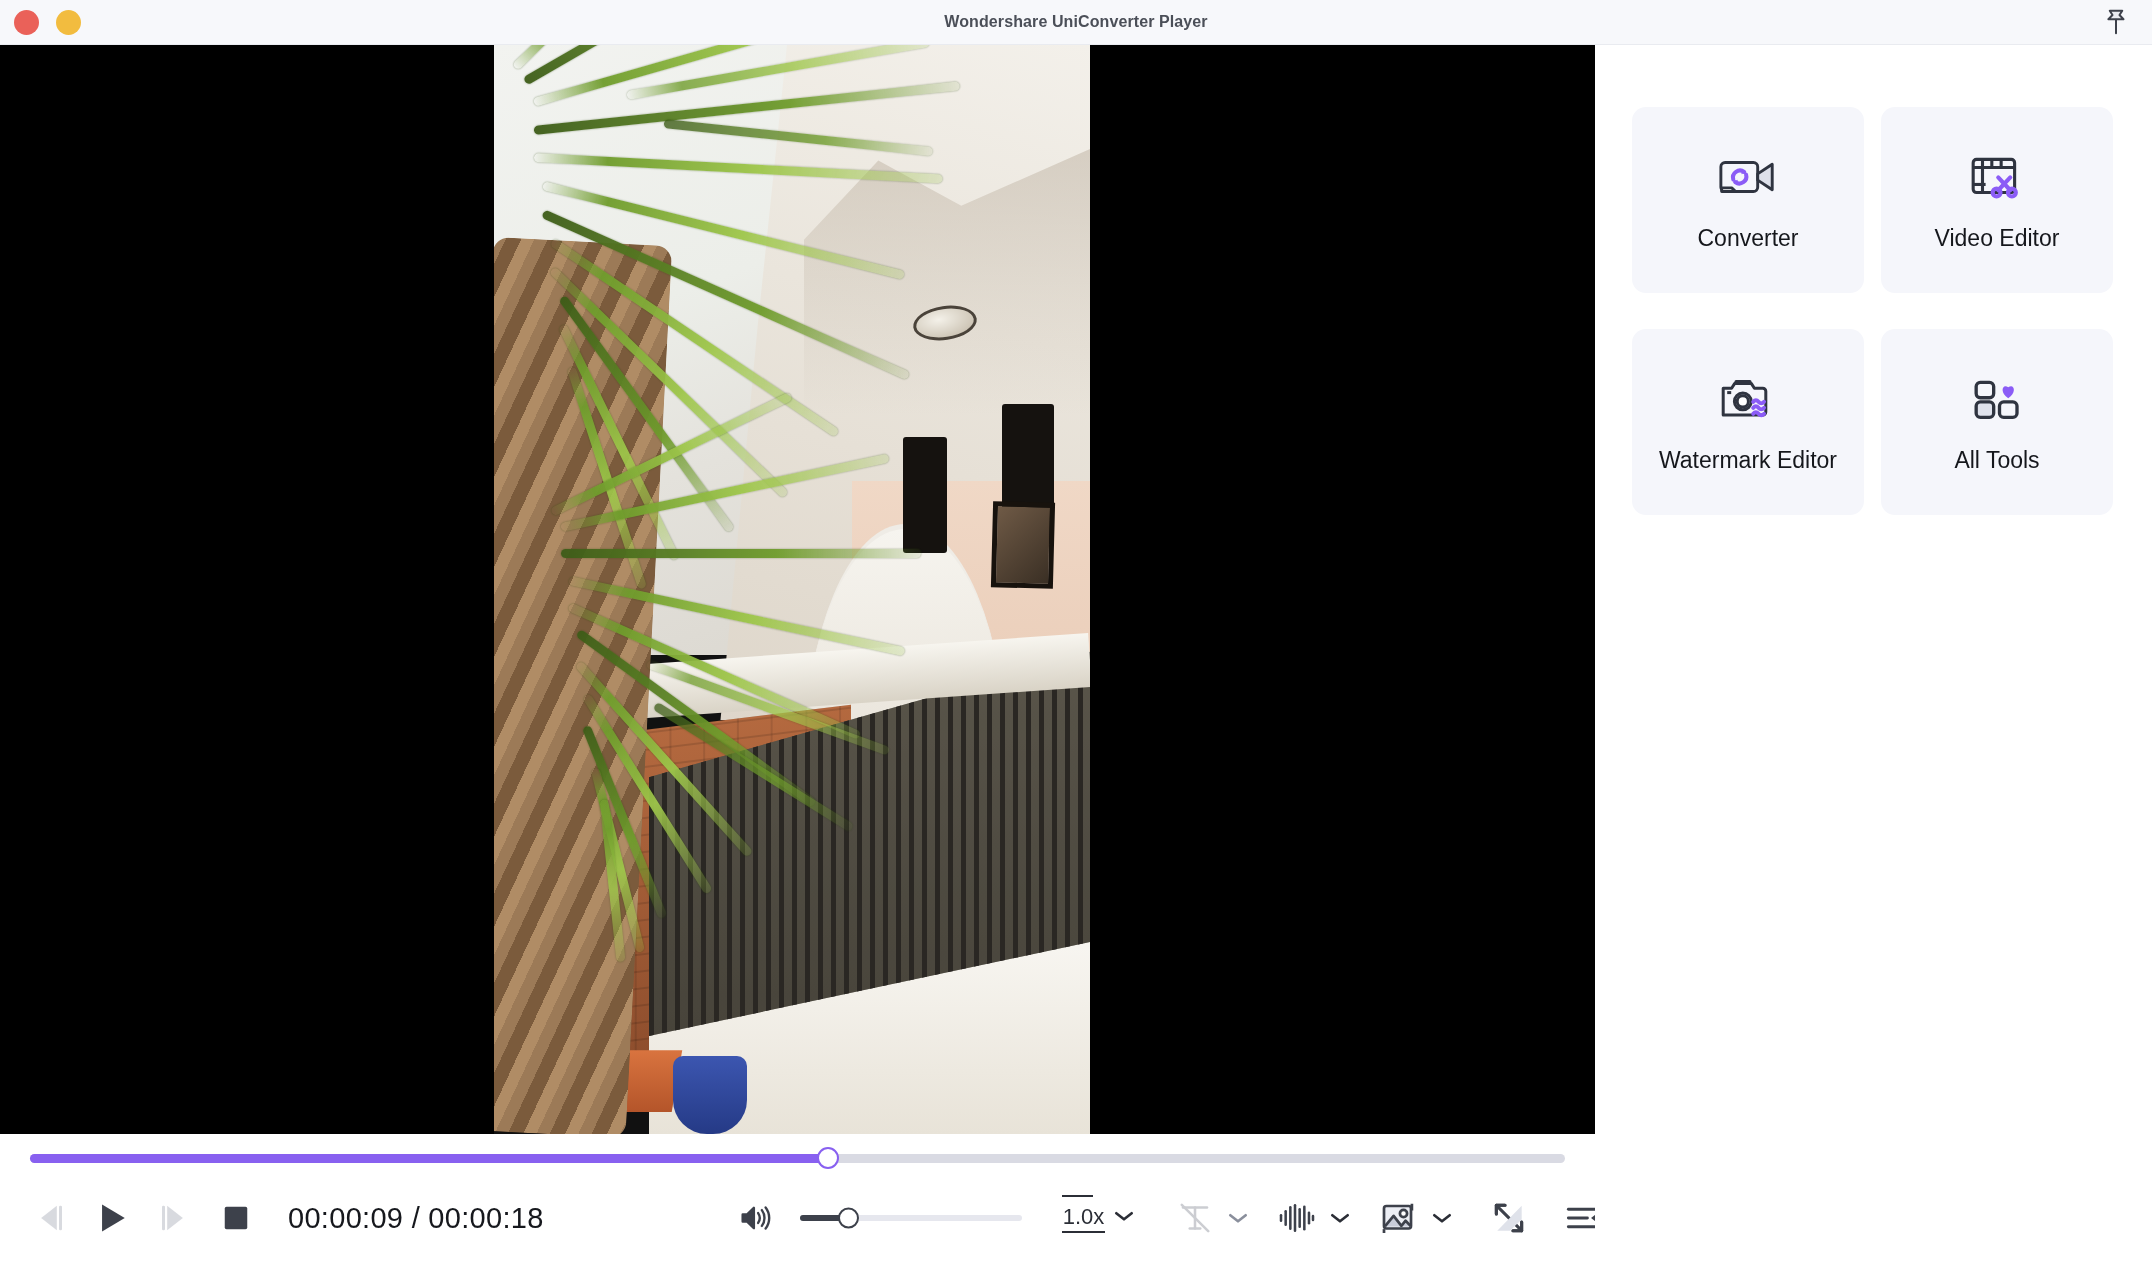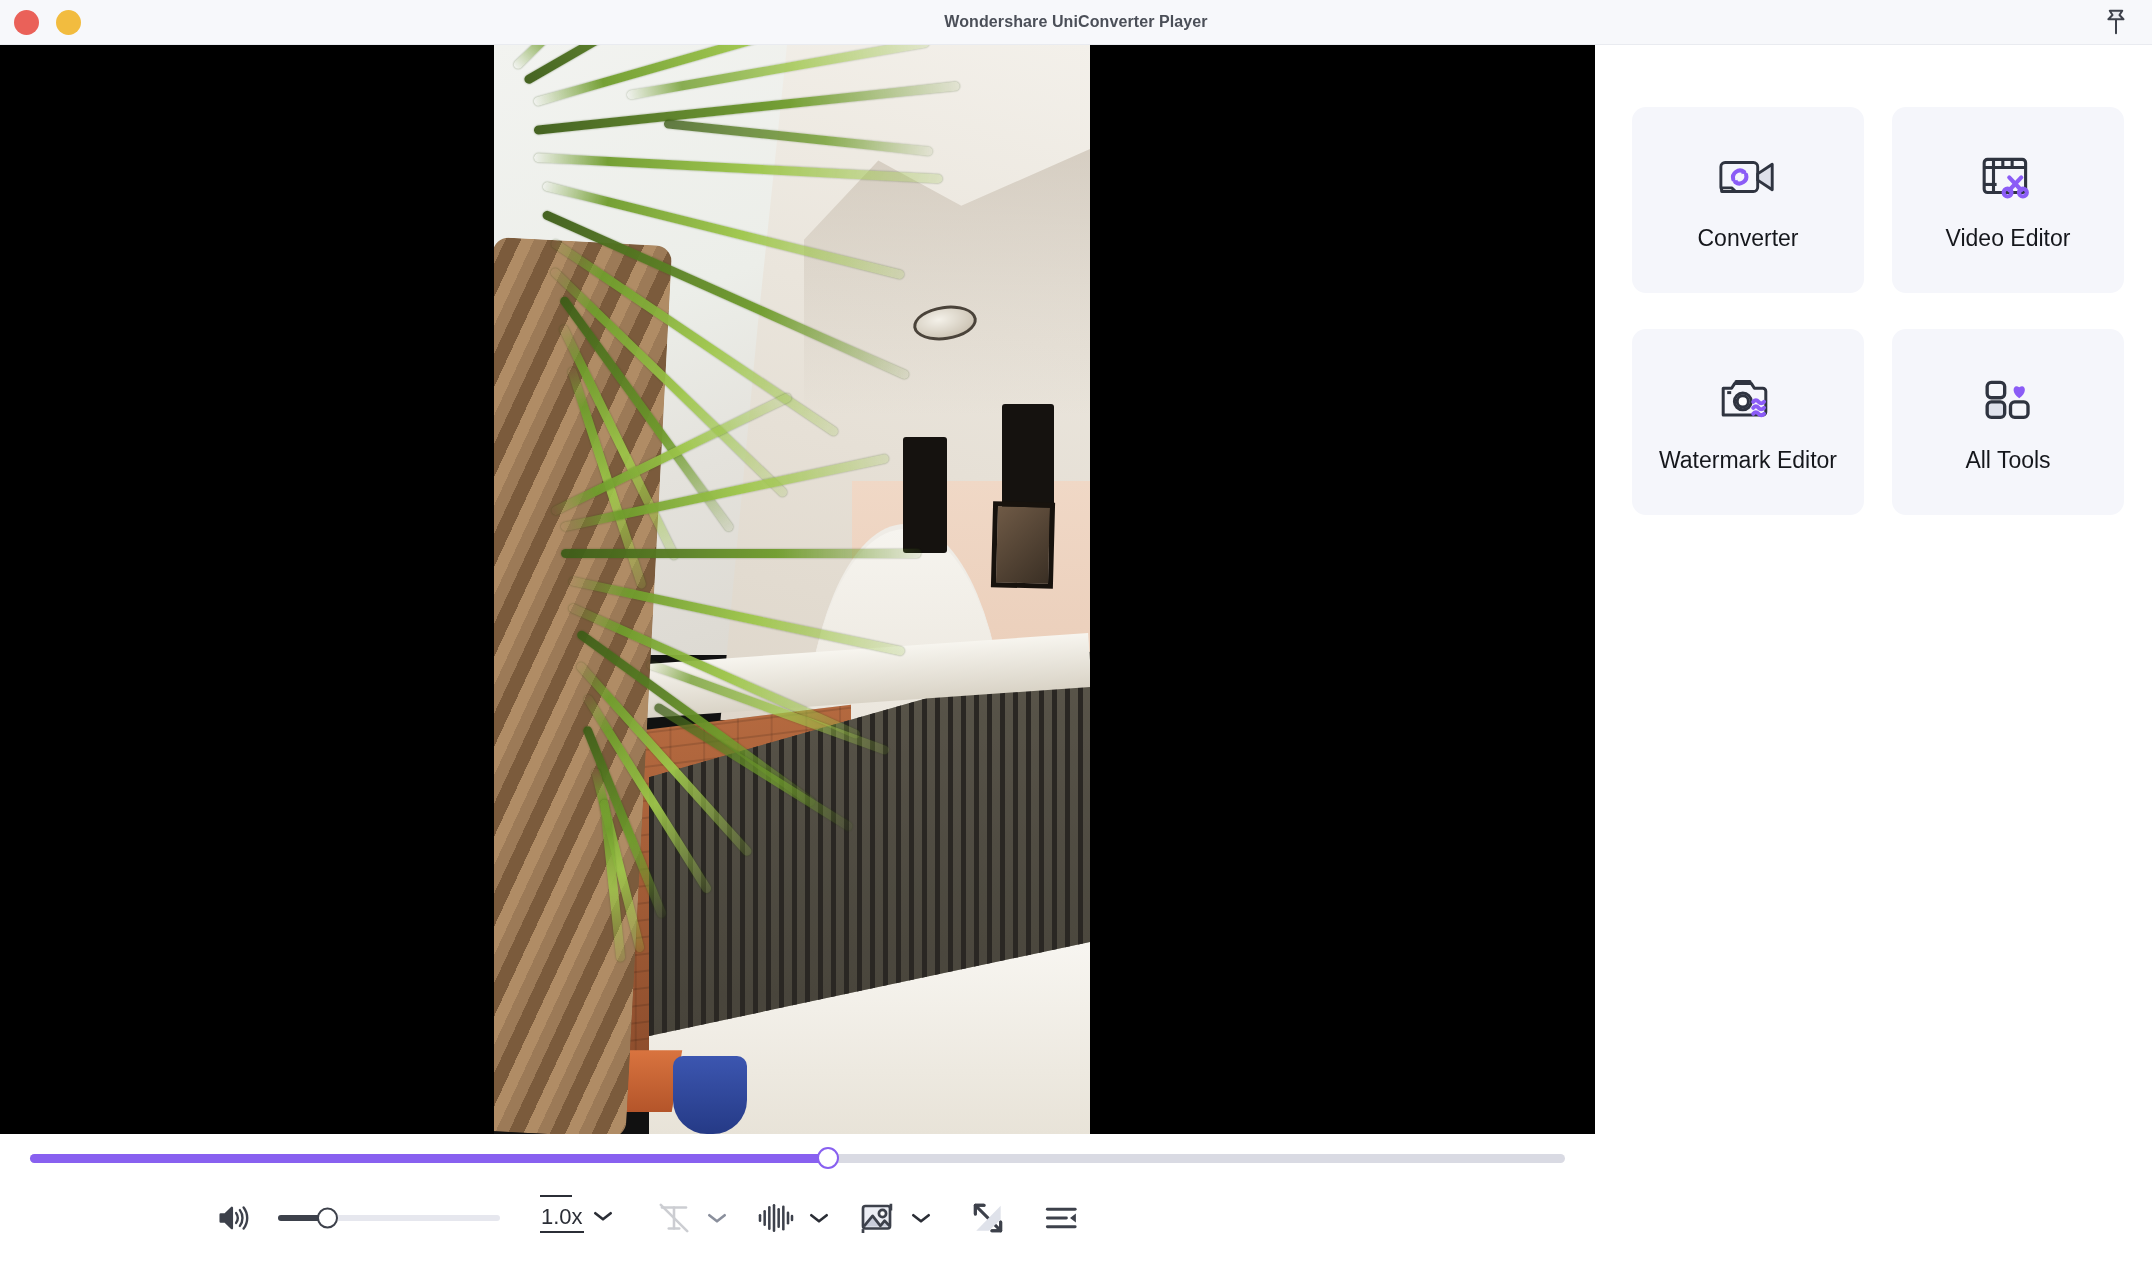--- a/index.html
+++ b/index.html
@@ -303,21 +303,21 @@
   }
   .seg-item.active {
     background: #ffffff;
     color: #14161b;
     box-shadow: 0 1px 3px rgba(20,22,30,.14);
   }
 
   .tools-grid {
     display: grid;
     grid-template-columns: repeat(2, 232px);
-    gap: 36px 28px;
+    gap: 36px 17px;
     padding: 62px 0 0 37px;
     text-align: right;
   }
   .tool-card {
     width: 232px; height: 186px;
     background: #f5f6fb;
     border-radius: 14px;
     display: flex; flex-direction: column;
     align-items: center; justify-content: center;
     gap: 20px;
@@ -406,20 +406,45 @@
 
       <div class="progress-wrap">
         <div class="progress-track">
           <div class="progress-fill" style="width: 52%;"></div>
           <div class="progress-handle" style="left: 52%;"></div>
         </div>
       </div>
 
       <div class="controls">
 
+        <div class="ctrl-left">
+          <div class="ctrl-btn disabled">
+            <svg width="34" height="30" viewBox="0 0 24 22" fill="#8f94a3">
+              <path d="M17 2 L5.5 11 L17 20 Z"></path>
+                <rect x="18.6" y="2" width="2.2" height="18" rx="1"></rect>
+            </svg>
+          </div>
+          <div class="ctrl-btn">
+            <svg width="34" height="34" viewBox="0 0 24 24" fill="#3d414b">
+              <path d="M5 2.5 L21 12 L5 21.5 Z"></path>
+            </svg>
+          </div>
+          <div class="ctrl-btn disabled">
+            <svg width="34" height="30" viewBox="0 0 24 22" fill="#8f94a3">
+              <rect x="3.2" y="2" width="2.2" height="18" rx="1"></rect>
+                <path d="M7 2 L18.5 11 L7 20 Z"></path>
+            </svg>
+          </div>
+          <div class="ctrl-btn">
+            <svg width="30" height="30" viewBox="0 0 24 24" fill="#3d414b">
+              <rect x="3" y="3" width="18" height="18" rx="1.4"></rect>
+            </svg>
+          </div>
+          <div class="time-text">00:00:09 / 00:00:18</div>
+        </div>
 
         <div class="ctrl-mid">
           <div class="ctrl-btn">
             <svg width="36" height="32" viewBox="0 0 26 24" fill="none" stroke="#3d414b" stroke-width="1.8" stroke-linecap="round" stroke-linejoin="round">
               <path d="M3 9.3h3.4L11.4 4.4v15.2L6.4 14.7H3z" fill="#3d414b"></path>
               <path d="M14.6 8.3c1.5 2.2 1.5 5.2 0 7.4"></path>
               <path d="M17.4 6.1c2.6 3.4 2.6 8.4 0 11.8"></path>
               <path d="M20.2 4.1c3.6 4.6 3.6 11.2 0 15.8"></path>
             </svg>
           </div>

